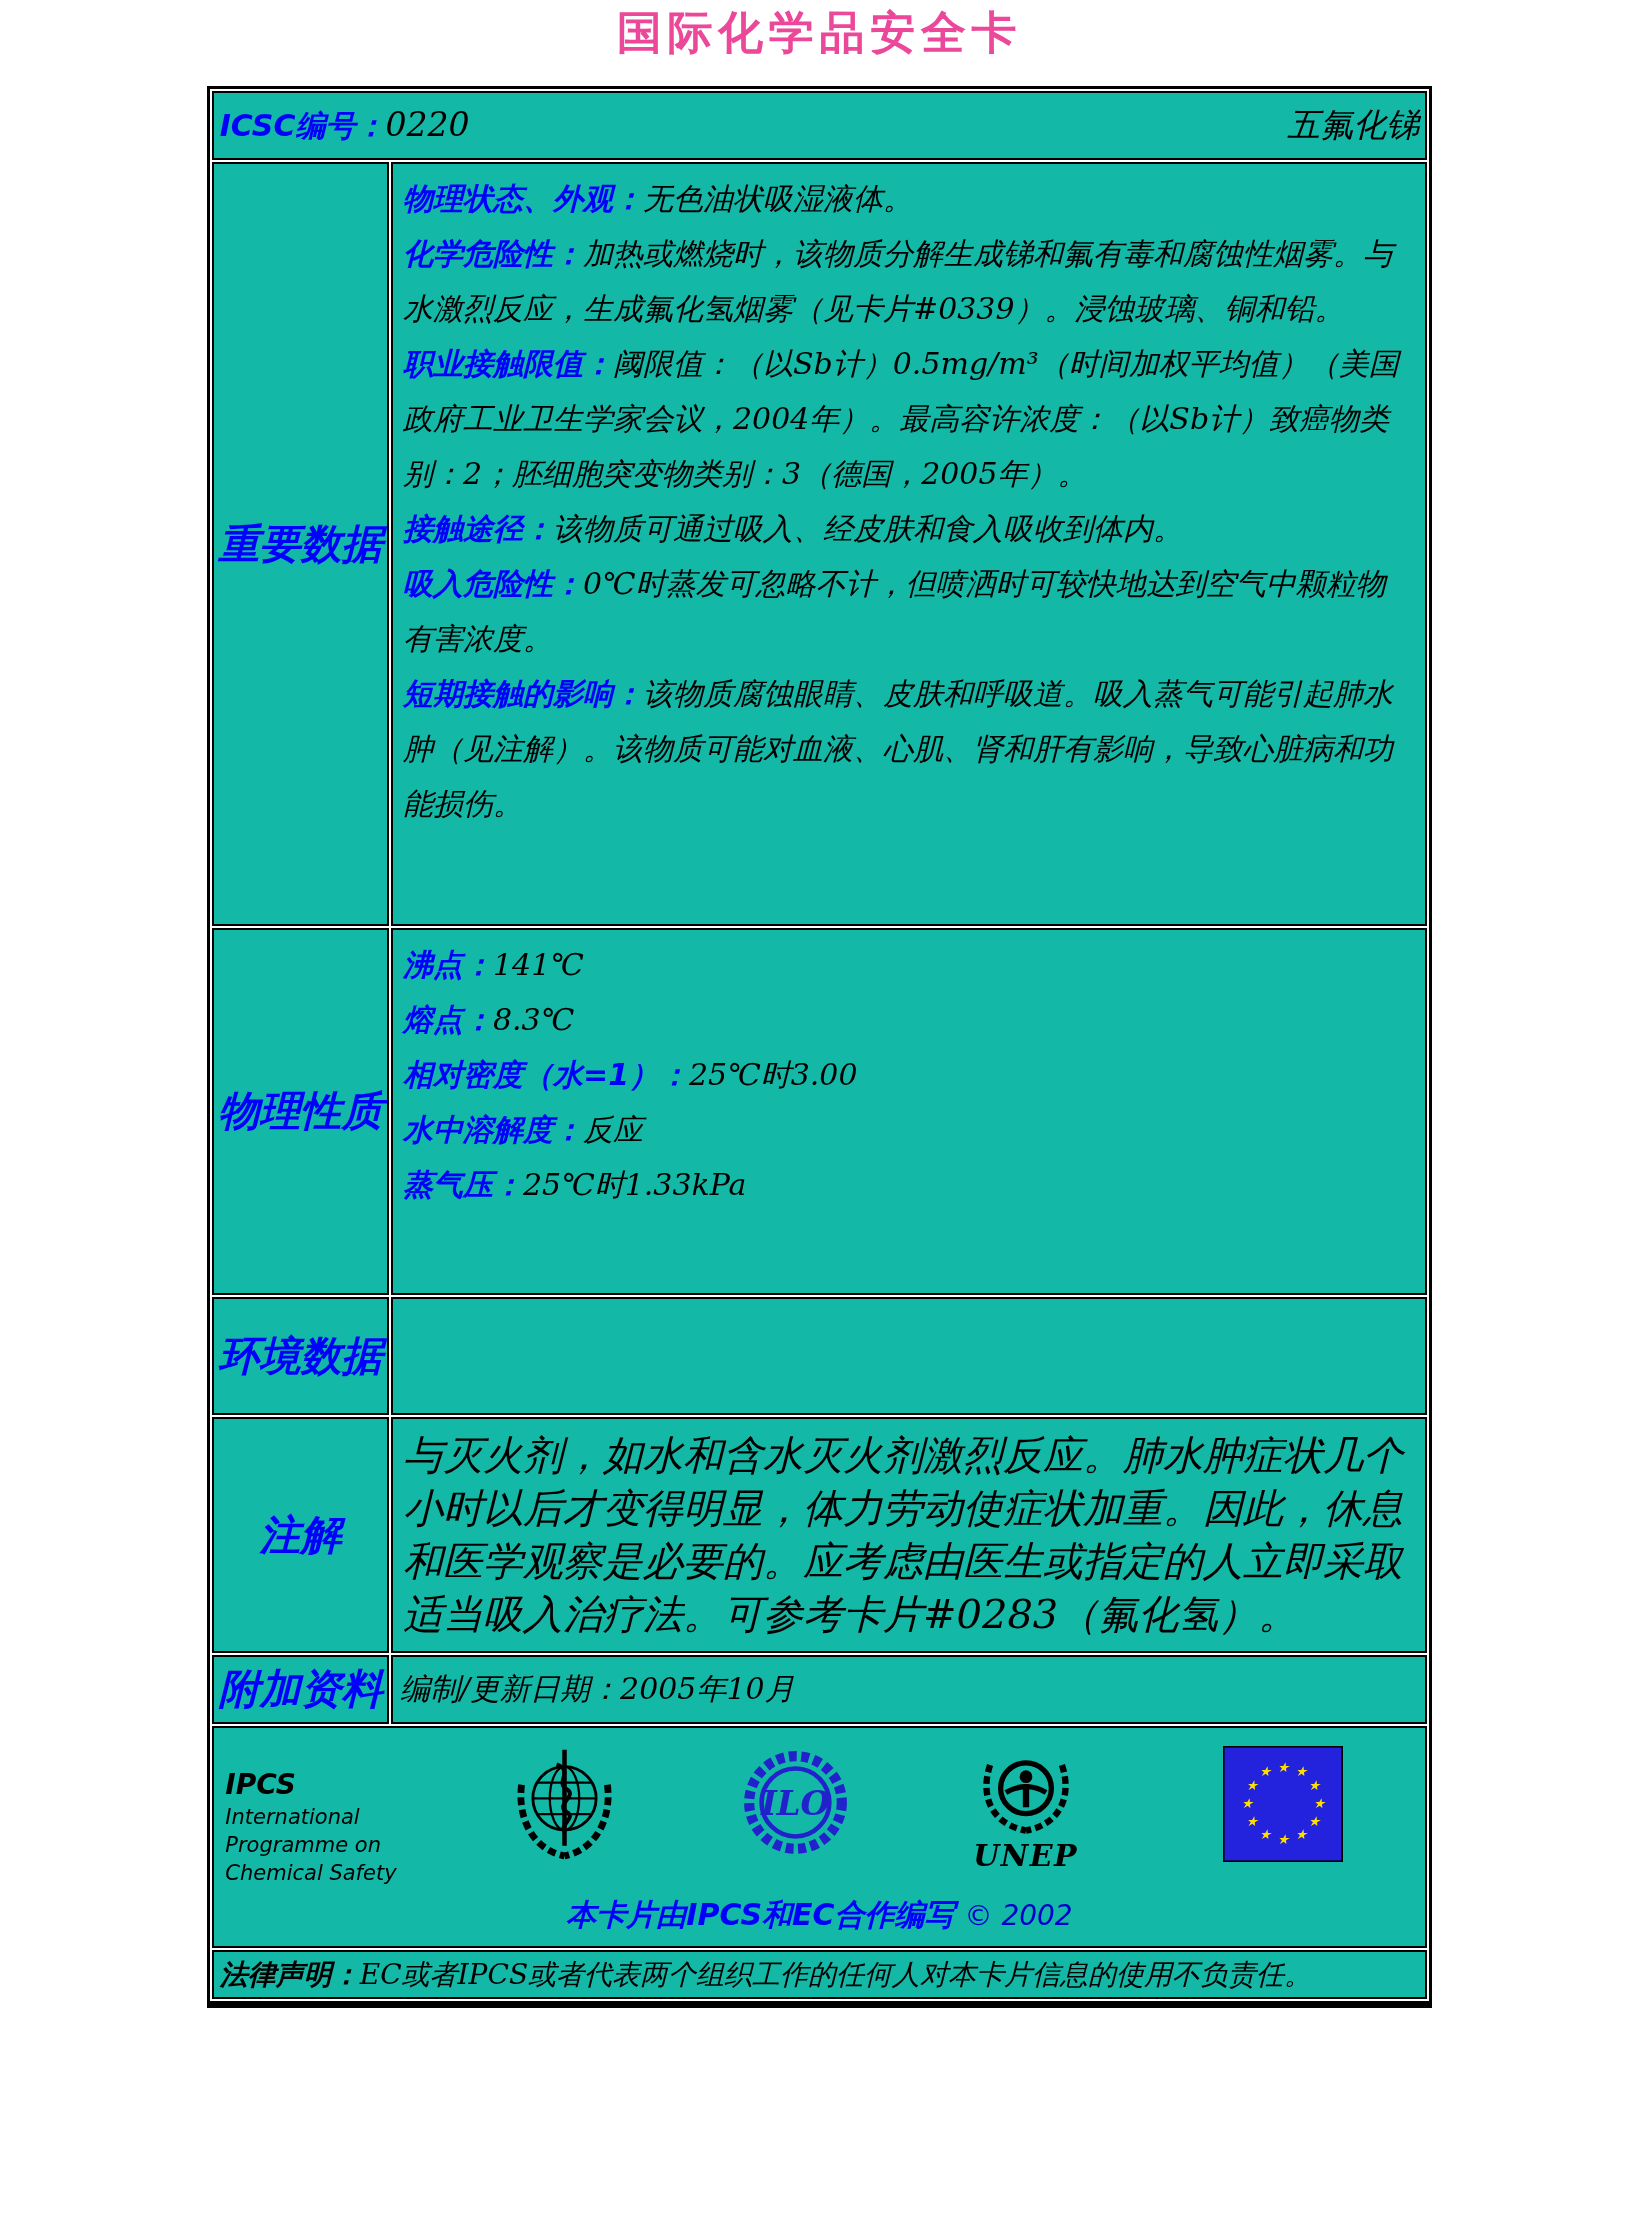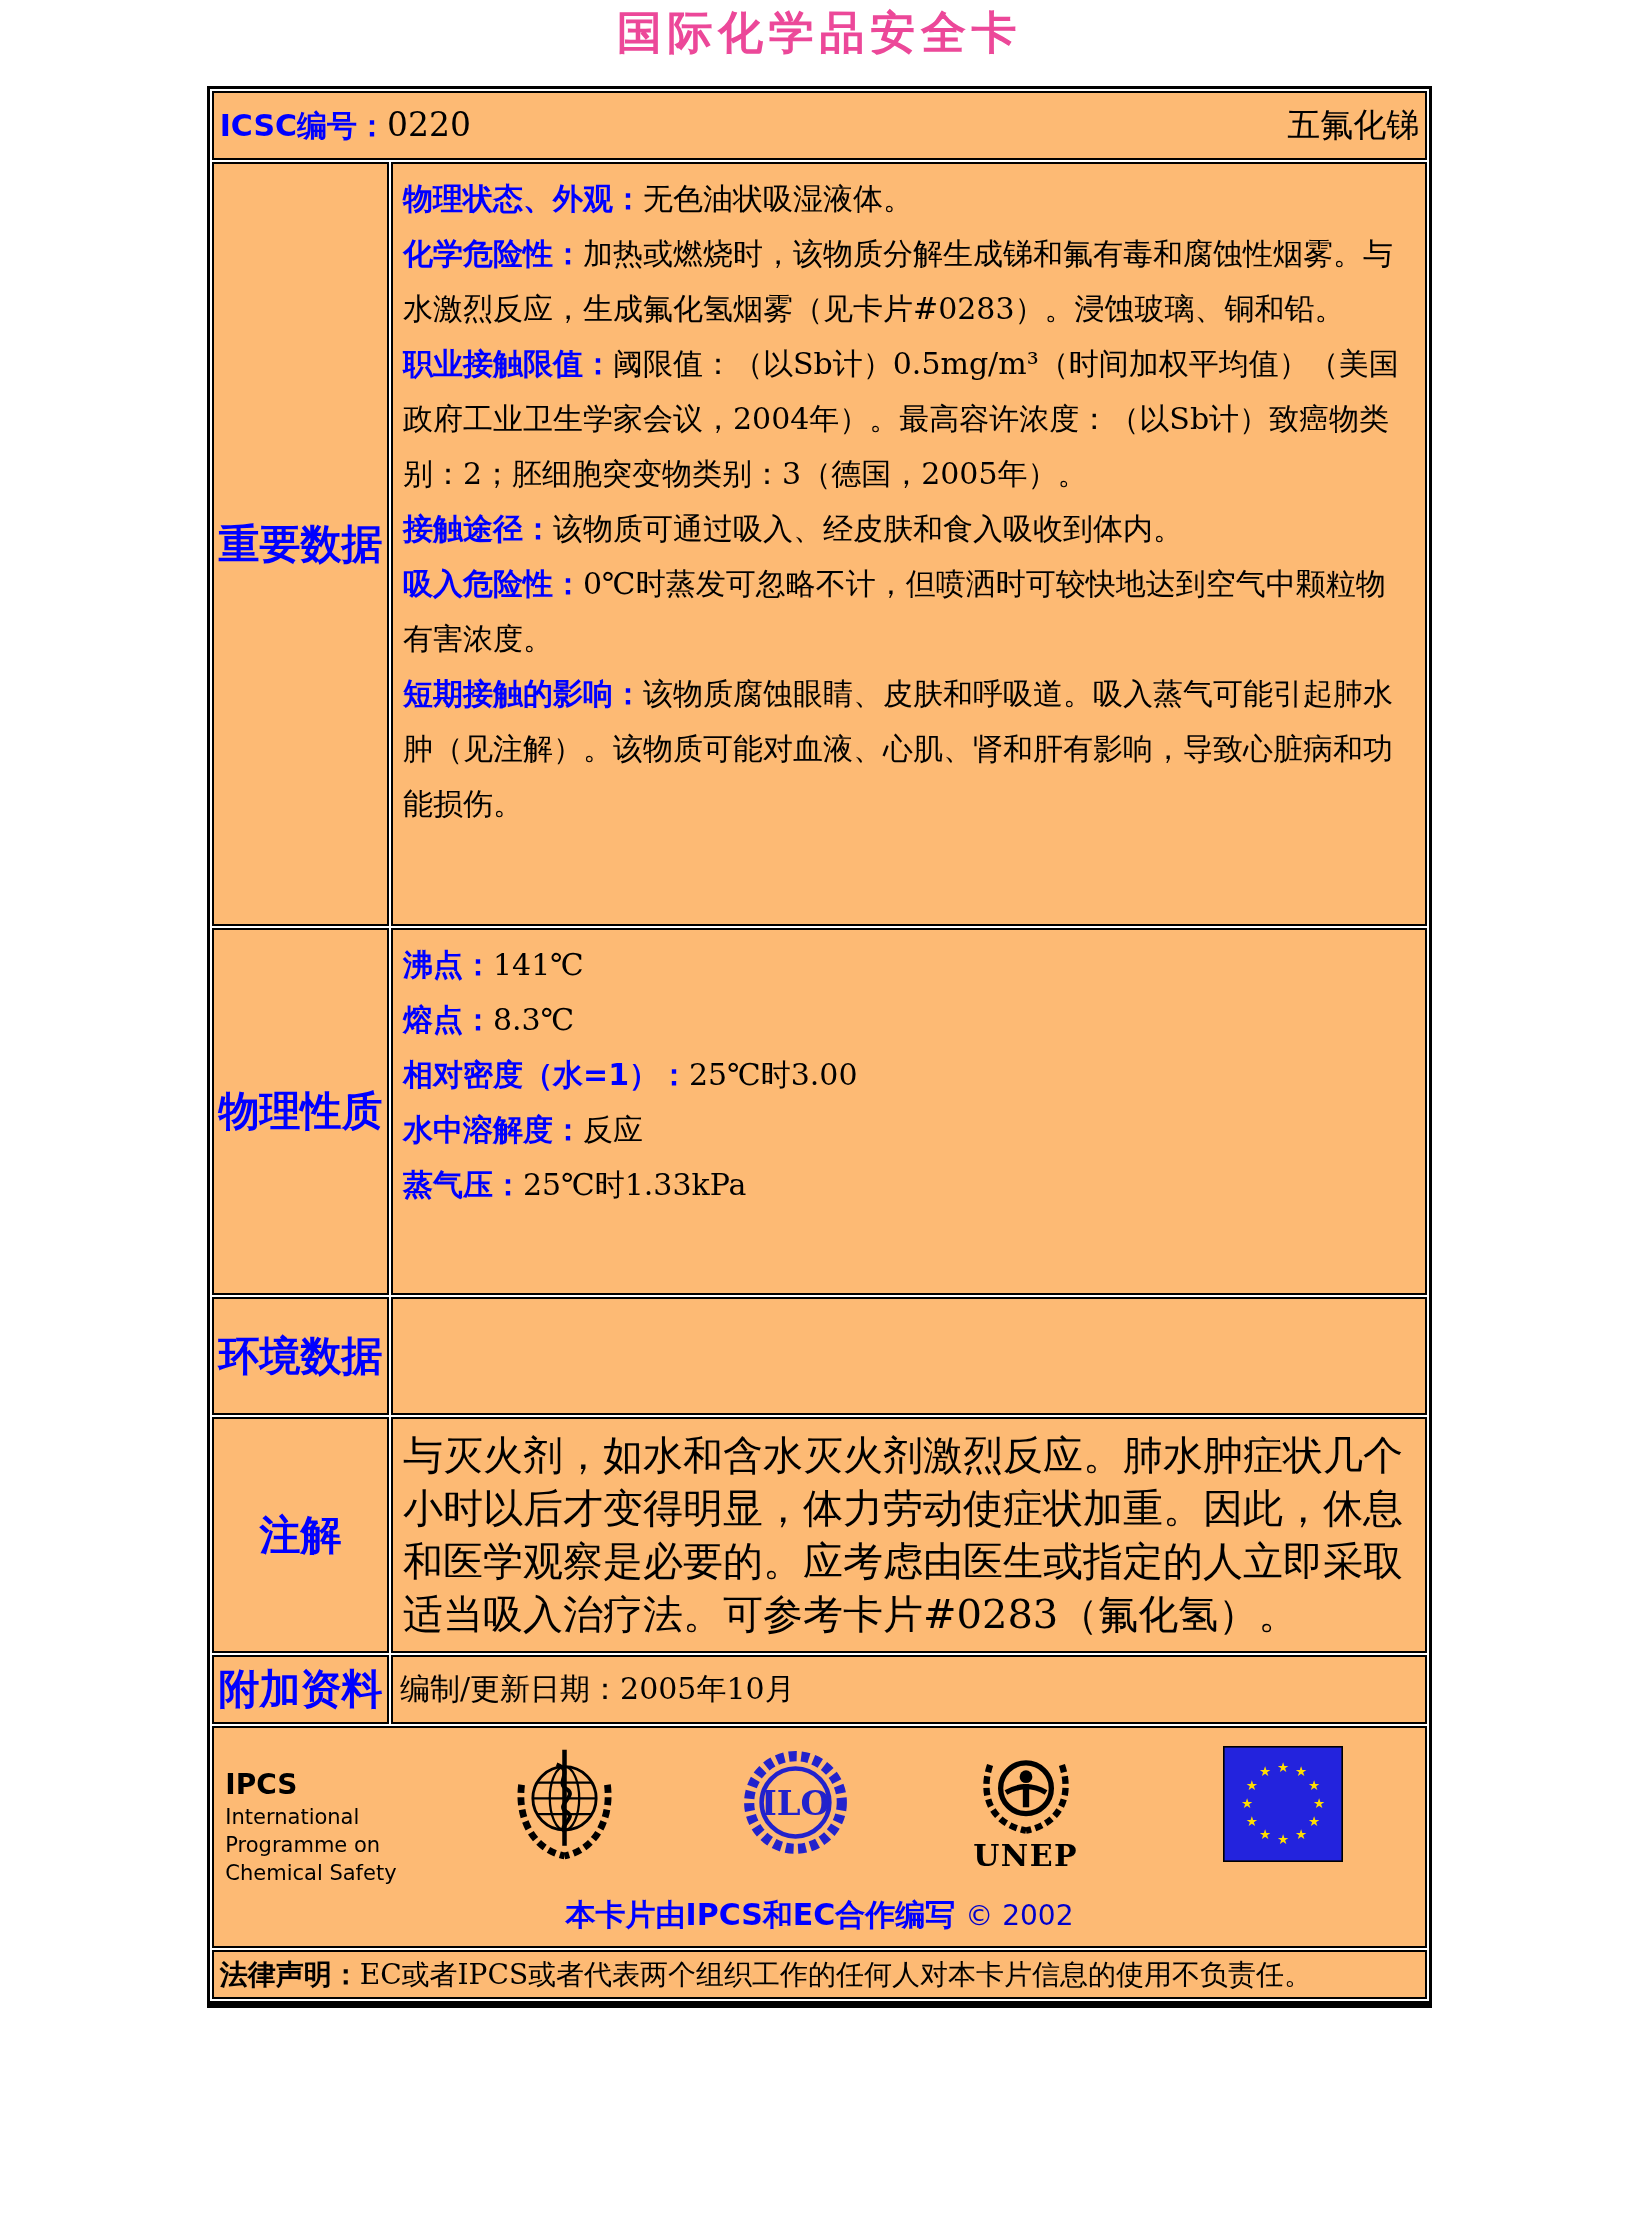--- a/index.html
+++ b/index.html
@@ -13,21 +13,21 @@
     text-align:center;margin:0;
     font-family:"DejaVu Sans","Liberation Sans",sans-serif;
     font-weight:bold;font-size:45px;letter-spacing:5.7px;color:#ec4899;
   }
   table.icsc-table{
     position:absolute;left:207px;top:86px;width:1225px;
     border:3.5px solid #000;border-bottom-width:7px;
     border-collapse:separate;border-spacing:2.1px;
     table-layout:fixed;background:#fff;
   }
-  td{border:2.1px solid #000;vertical-align:top;background:#fdba74;}
+  td{border:2.1px solid #000;vertical-align:top;background:#14b8a6;font-style:italic;}
   td.label-cell{
     vertical-align:middle;text-align:center;
     font-family:"DejaVu Sans","Liberation Sans",sans-serif;
     font-weight:bold;font-size:41px;color:#0000ff;
   }
   td.header-cell{
     vertical-align:middle;padding:0 5.7px;
   }
   .header-flex{display:flex;justify-content:space-between;align-items:center;}
   .blue-label{
@@ -92,21 +92,21 @@
         </span>
         <span class="chem-name">五氟化锑</span>
       </div>
     </td>
   </tr>
 
   <tr>
     <td class="label-cell" style="height:758px">重要数据</td>
     <td class="content-cell">
       <span class="entry"><span class="blue-label entry-label">物理状态、外观：</span><span>无色油状吸湿液体。</span></span>
-      <span class="entry"><span class="blue-label entry-label">化学危险性：</span><span>加热或燃烧时，该物质分解生成锑和氟有毒和腐蚀性烟雾。与水激烈反应，生成氟化氢烟雾（见卡片#0283）。浸蚀玻璃、铜和铅。</span></span>
+      <span class="entry"><span class="blue-label entry-label">化学危险性：</span><span>加热或燃烧时，该物质分解生成锑和氟有毒和腐蚀性烟雾。与水激烈反应，生成氟化氢烟雾（见卡片#0339）。浸蚀玻璃、铜和铅。</span></span>
       <span class="entry"><span class="blue-label entry-label">职业接触限值：</span><span>阈限值：（以Sb计）0.5mg/m³（时间加权平均值）（美国政府工业卫生学家会议，2004年）。最高容许浓度：（以Sb计）致癌物类别：2；胚细胞突变物类别：3（德国，2005年）。</span></span>
       <span class="entry"><span class="blue-label entry-label">接触途径：</span><span>该物质可通过吸入、经皮肤和食入吸收到体内。</span></span>
       <span class="entry"><span class="blue-label entry-label">吸入危险性：</span><span>0℃时蒸发可忽略不计，但喷洒时可较快地达到空气中颗粒物有害浓度。</span></span>
       <span class="entry"><span class="blue-label entry-label">短期接触的影响：</span><span>该物质腐蚀眼睛、皮肤和呼吸道。吸入蒸气可能引起肺水肿（见注解）。该物质可能对血液、心肌、肾和肝有影响，导致心脏病和功能损伤。</span></span>
     </td>
   </tr>
 
   <tr>
     <td class="label-cell" style="height:361px">物理性质</td>
     <td class="content-cell">

